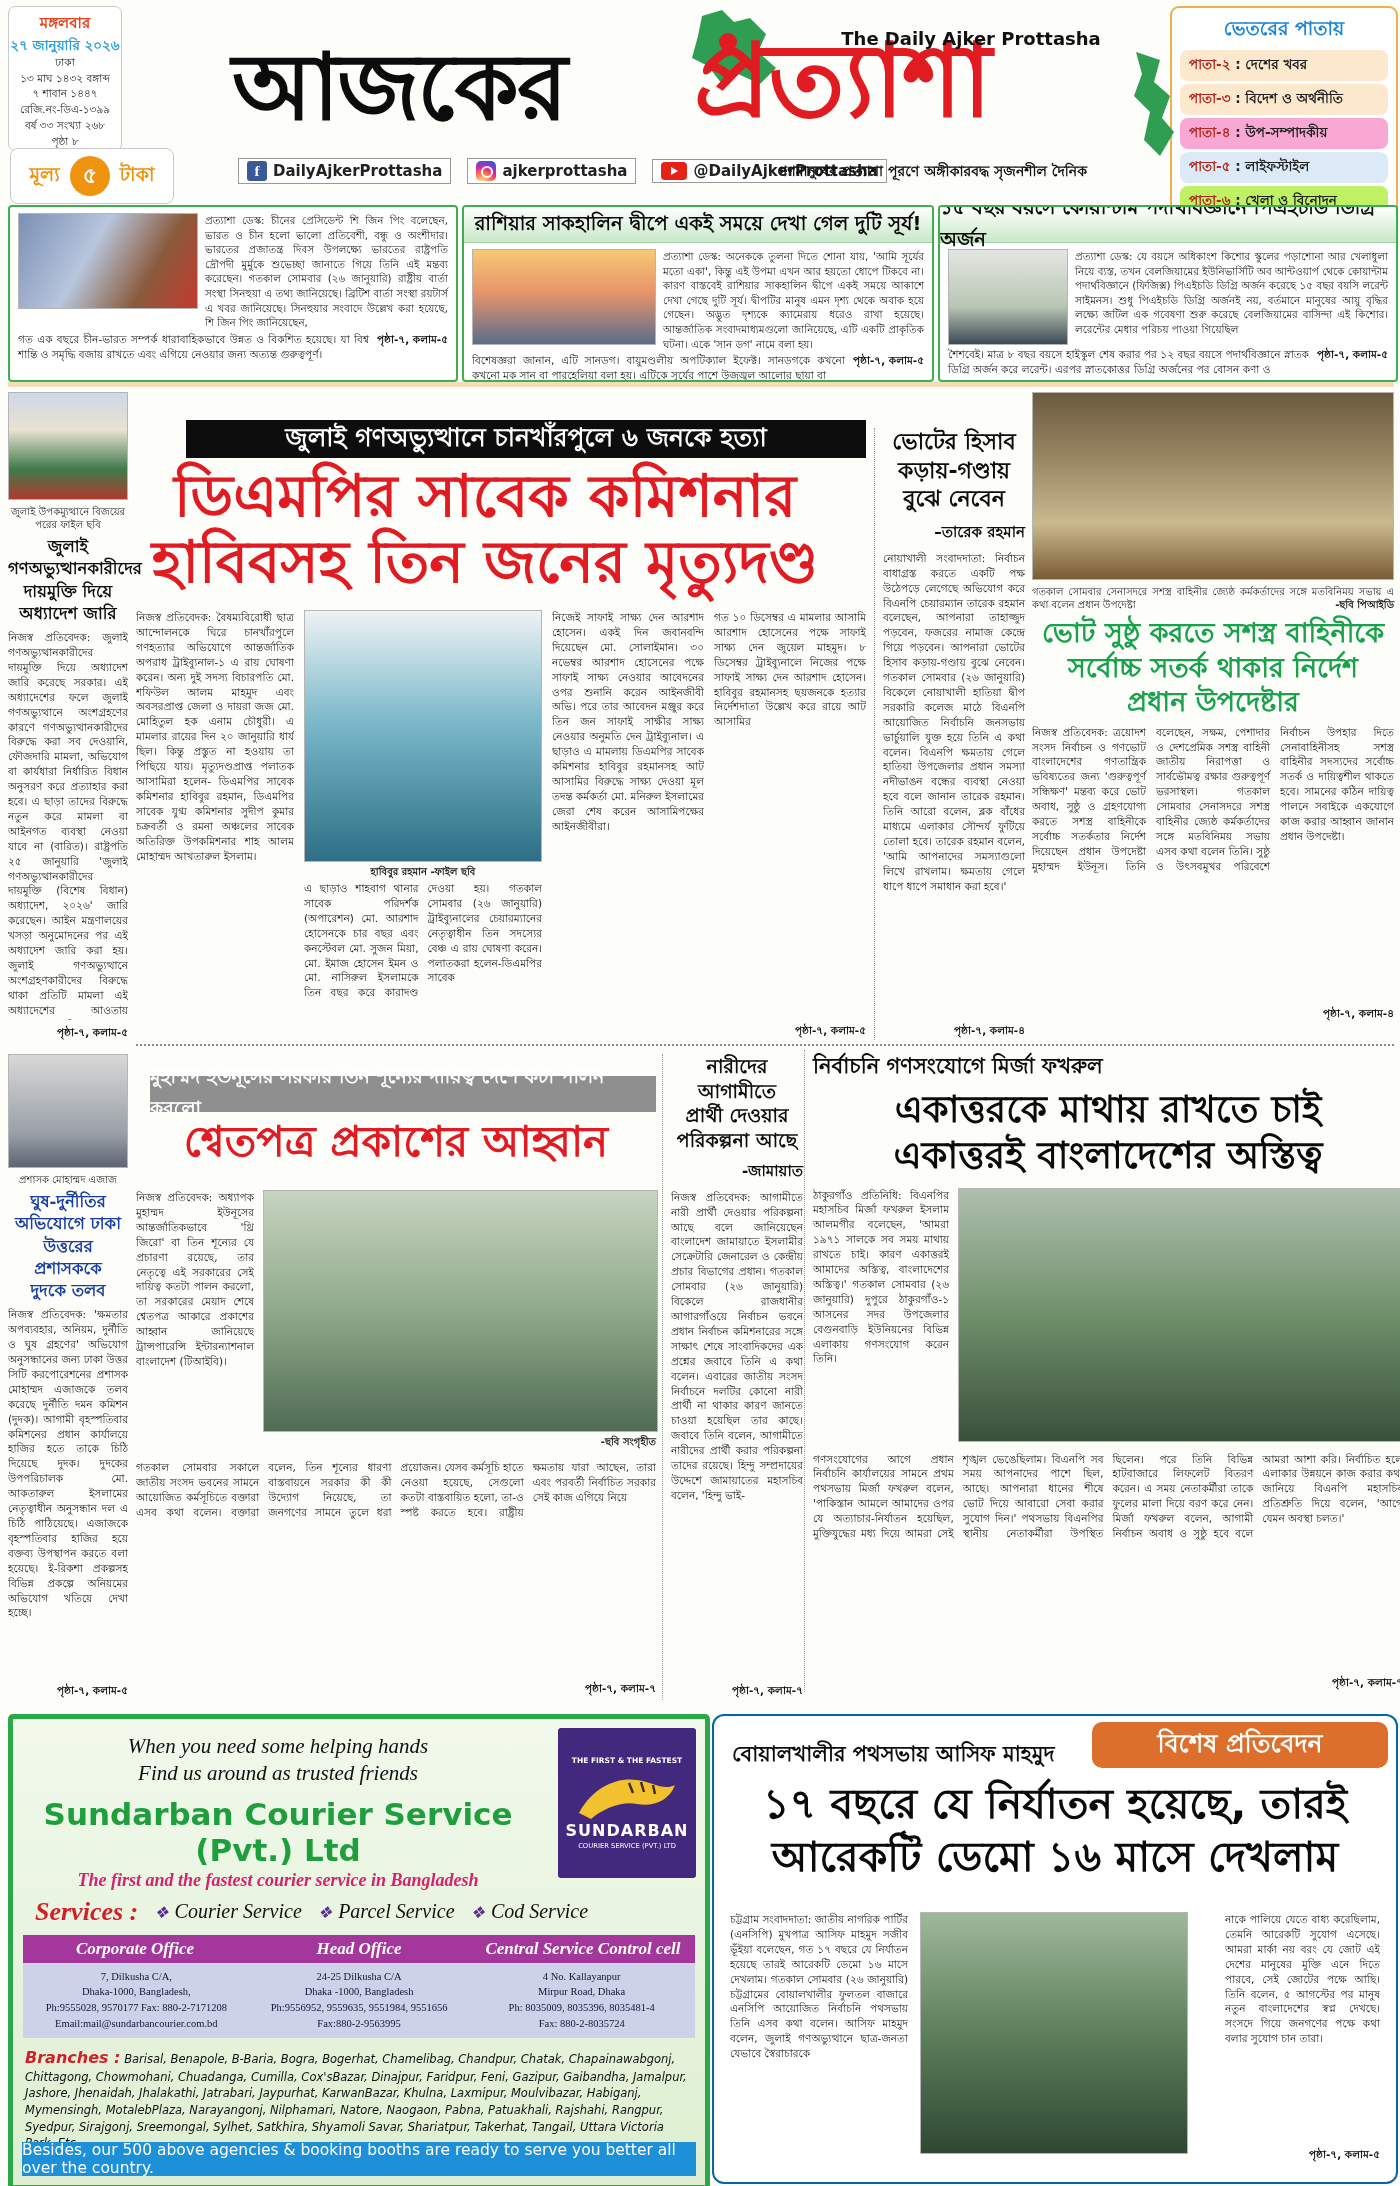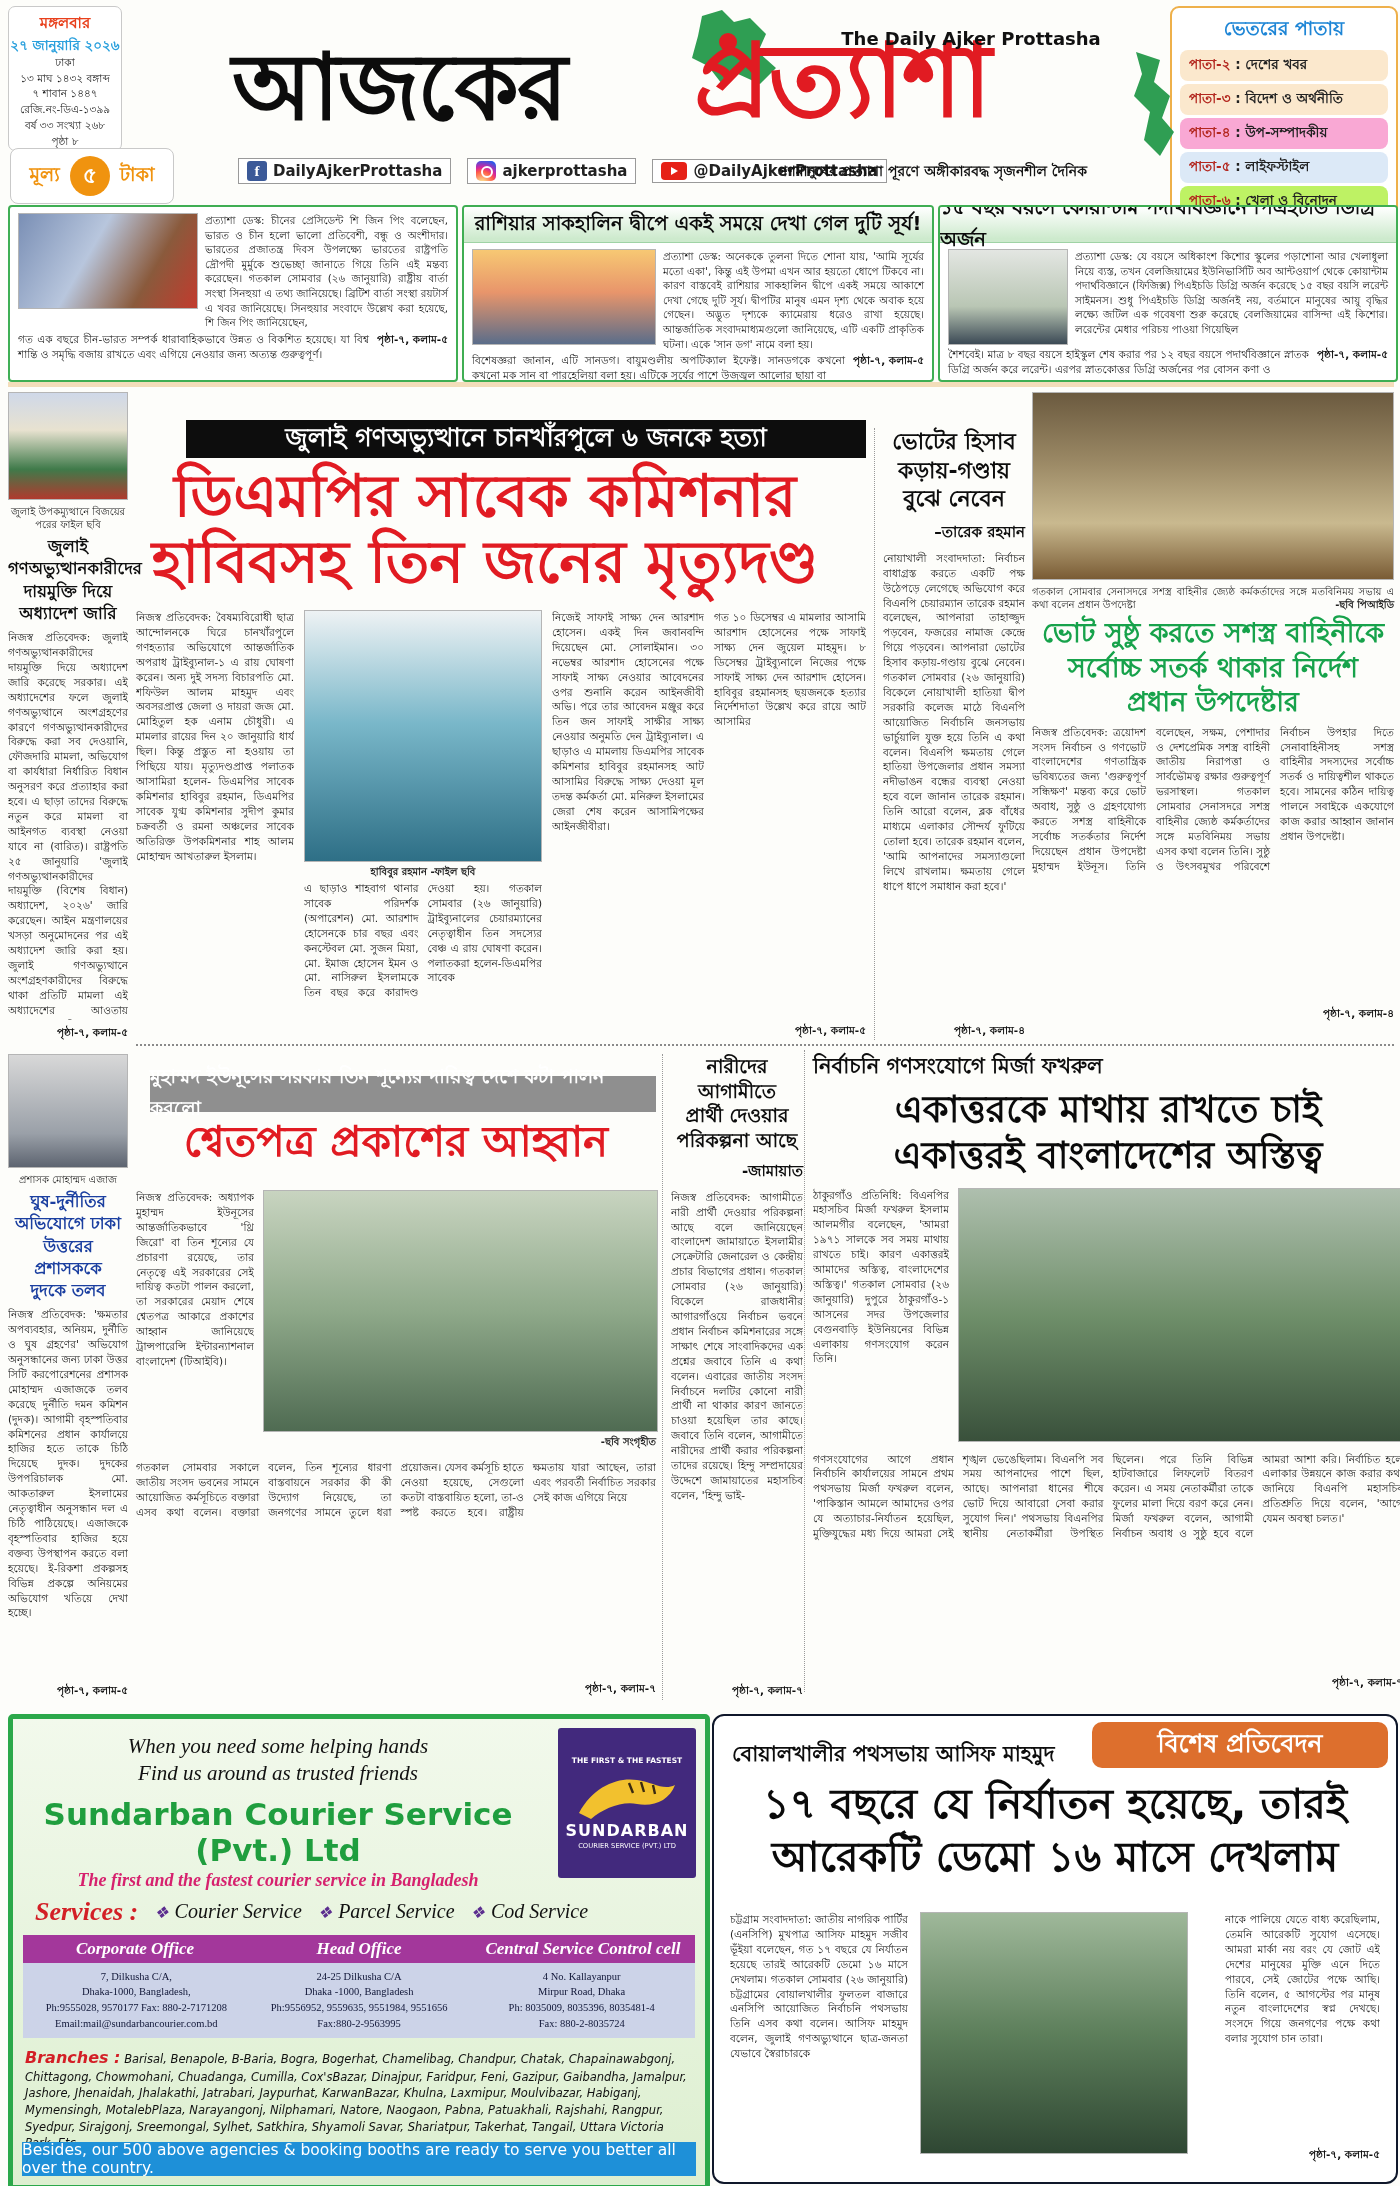--- a/index.html
+++ b/index.html
@@ -74,21 +74,21 @@
   .svc-dia{color:#5b2d8f;font-size:16px;margin-right:6px;}
   .off-head{display:flex;background:#a3379b;color:#fff;height:28px;align-items:center;text-align:center;
             font-style:italic;font-weight:700;font-size:17px;}
   .off-body{display:flex;background:#ccd3e8;padding:6px 2px;text-align:center;font-size:10.5px;line-height:1.5;color:#101637;}
   .off-col{flex:1;padding:0 4px;}
   .branches{padding:8px 12px 0;font-size:11.5px;font-style:italic;line-height:1.45;color:#111;}
   .br-label{color:#d31f26;font-weight:800;font-size:16px;font-style:italic;}
   .ad-footer{position:absolute;left:9px;right:9px;bottom:9px;height:34px;background:#1e90d8;color:#fff;font-size:15.5px;
              display:flex;align-items:center;justify-content:center;}
   
-  .spbox{left:712px;top:1714px;width:682px;height:466px;border:2px solid #0f172a;border-radius:12px;background:#fff;}
+  .spbox{left:712px;top:1714px;width:682px;height:466px;border:2px solid #0369a1;border-radius:12px;background:#fff;}
   .sp-badge{position:absolute;right:8px;top:6px;width:296px;height:46px;background:#dd6f2d;border-radius:10px;
             color:#fff;font-weight:800;font-size:25px;display:flex;align-items:center;justify-content:center;}
   .sp-kicker{position:absolute;left:18px;top:22px;font-weight:800;font-size:21px;color:#0d0d0d;}
   .sp-head{position:absolute;left:10px;top:62px;width:662px;text-align:center;font-weight:900;font-size:41px;line-height:1.3;color:#0a0a0a;}
   .vrule{border-left:1px dotted #999;}
 </style>
 </head>
 <body>
 
 <div class="page">

